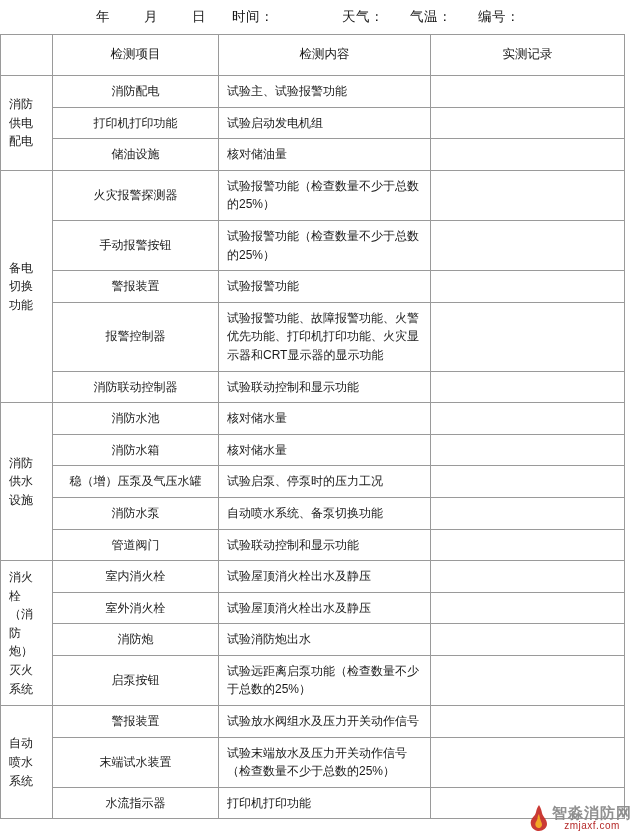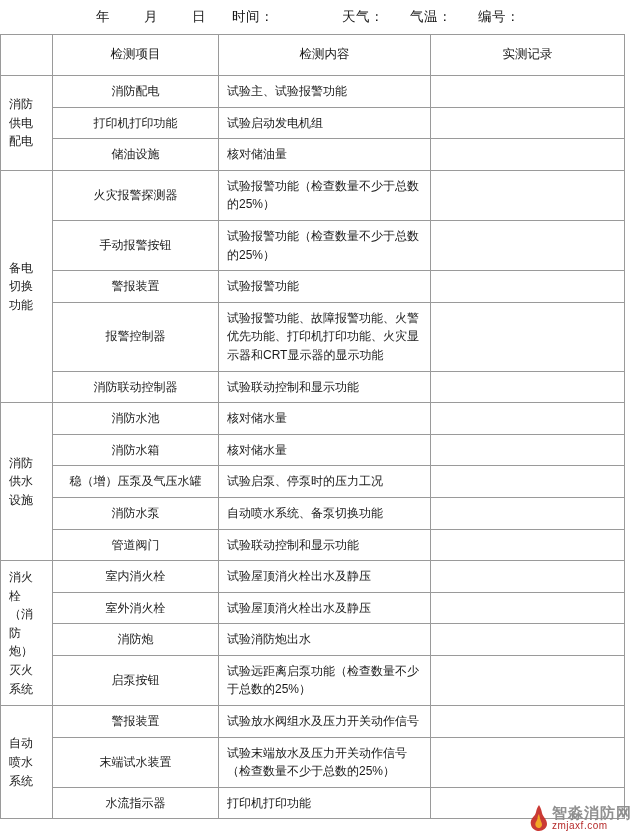--- a/index.html
+++ b/index.html
@@ -111,21 +111,21 @@
   .wm-main {
     font-size: 15px;
     color: #8b8b8b;
     letter-spacing: 1px;
     font-weight: bold;
   }
   .wm-sub {
     font-size: 10px;
     color: #b01c1c;
     letter-spacing: 0.5px;
-    text-align: left;
+    text-align: center;
   }
 </style>
 </head>
 <body>
 
 <div class="page">
 
   <div class="header-line">
     <span class="hseg">年</span>
     <span class="sp-lg"></span>

